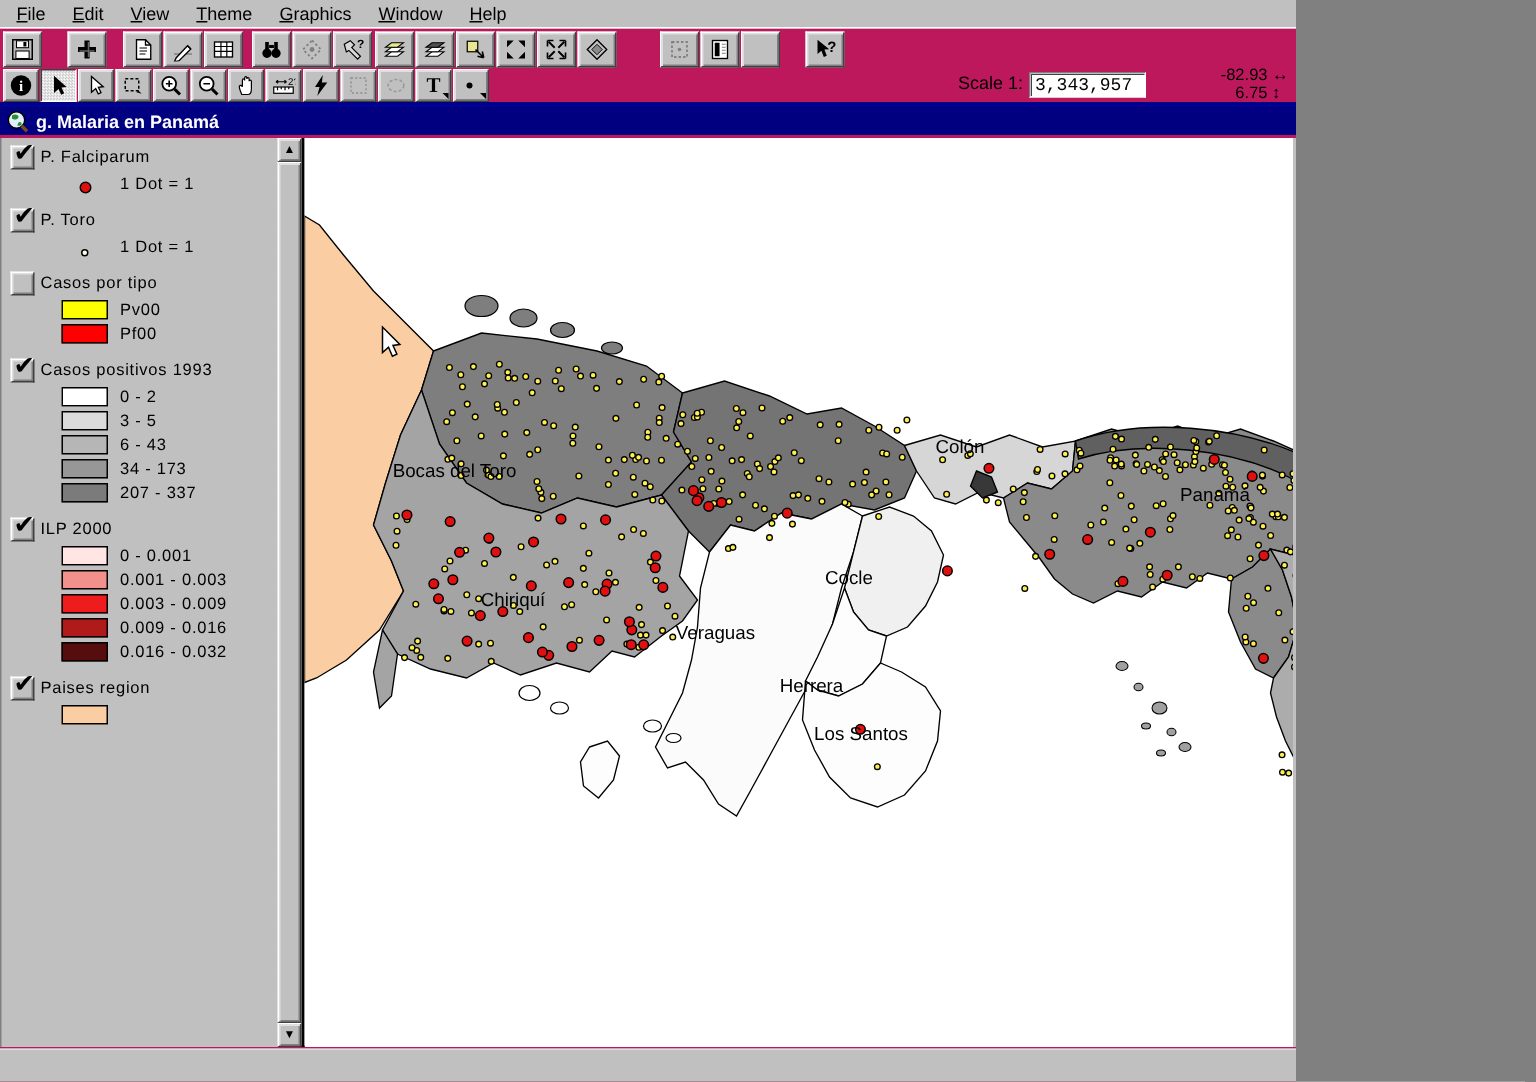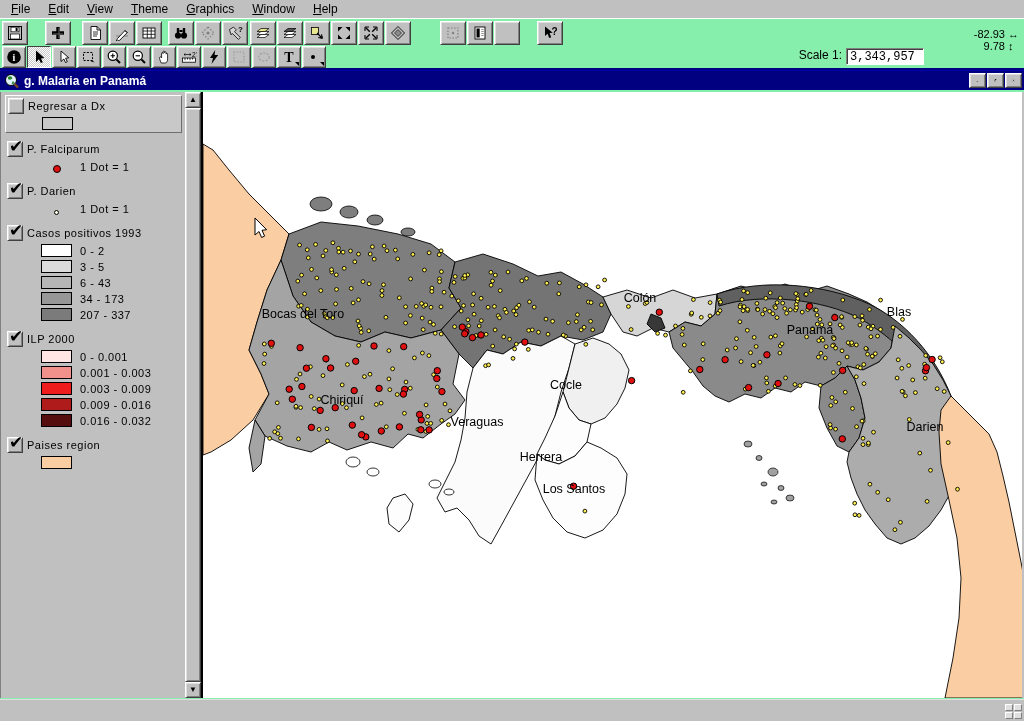--- a/index.html
+++ b/index.html
@@ -1,17 +1,17 @@
 <!DOCTYPE html>
 <html><head>
 <meta charset="utf-8">
 <style>
   html,body{margin:0;padding:0;background:#808080;}
   *{box-sizing:border-box;}
-  .screen{position:relative;width:1024px;height:721px;background:#86efac;overflow:hidden;
+  .screen{position:relative;width:864px;height:721px;background:#be185d;overflow:hidden;
     font-family:"Liberation Sans","DejaVu Sans",sans-serif;font-size:12px;color:#000;}
   
   .menubar{position:absolute;left:0;top:0;width:1024px;height:19px;background:#C0C0C0;
     border-bottom:1px solid #fff;display:flex;align-items:center;padding-left:2px;}
   .menuitem{padding:1px 9px;cursor:default;}
   .menuitem u{text-decoration:underline;}
   
   .toolbar{position:absolute;left:0;width:1024px;display:flex;align-items:center;}
   .tb1{top:19px;height:27px;}
   .tb2{top:46px;height:24px;border-bottom:2px solid #000080;}
@@ -21,21 +21,21 @@
   .tb2 .btn95{height:22px;width:24px;}
   .btn95.pressed{border-color:#404040 #fff #fff #404040;box-shadow:none;
     background-color:#d9d9d9;background-image:repeating-conic-gradient(#fff 0 25%,#c9c9c9 0 50%);background-size:2px 2px;}
   .btn95 svg{display:block;}
   .dd{position:absolute;right:1px;bottom:1px;width:0;height:0;border-left:4px solid transparent;border-top:4px solid #000;}
   
   .scalewrap{position:absolute;right:100px;top:48px;display:flex;align-items:flex-start;}
   .scalelabel{margin-right:4px;}
   .scaleinput{width:78px;height:17px;background:#fff;border:1px solid;border-color:#808080 #fff #fff #808080;
     box-shadow:inset 1px 1px 0 #404040;font-family:Liberation Mono, monospace;font-size:12px;padding:0 3px;}
-  .coords{position:absolute;right:4px;top:28px;text-align:right;font-size:11px;line-height:12px;}
+  .coords{position:absolute;right:4px;top:44px;text-align:right;font-size:11px;line-height:12px;}
   .coords .arr{display:inline-block;width:12px;text-align:left;margin-left:3px;}
   
   .titlebar{position:absolute;left:0;top:70px;width:1024px;height:20px;background:#000080;display:flex;
     align-items:center;color:#fff;font-weight:bold;border-top:1px solid #0000a8;}
   .titleicon{margin:0 5px 0 3px;display:flex;}
   .titlebuttons{margin-left:auto;display:flex;margin-right:2px;}
   .tbtn{width:17px;height:15px;background:#C0C0C0;border:1px solid;border-color:#fff #404040 #404040 #fff;
     box-shadow:inset 1px 1px 0 #dfdfdf,inset -1px -1px 0 #808080;margin-left:1px;
     display:flex;align-items:center;justify-content:center;}
   
@@ -281,21 +281,21 @@
         <span class="dd"></span>
       </button>
     </div>
 
   <div class="scalewrap">
     <span class="scalelabel">Scale 1:</span>
     <input class="scaleinput" type="text" value="3,343,957" style="">
   </div>
   <div class="coords">
     <div><span>-82.93</span><span class="arr">↔</span></div>
-    <div><span>9.78</span><span class="arr">↕</span></div>
+    <div><span>6.75</span><span class="arr">↕</span></div>
   </div>
 
   <div class="titlebar">
     <span class="titleicon">
       <svg width="16" height="16" viewBox="0 0 16 16">
         <circle cx="8" cy="7" r="5.5" fill="#dff0ff" stroke="#000" stroke-width="1"></circle>
         <path d="M5 4 q2 -1.5 4 0 q1 1.5 -1 2.5 q-2 .5 -3 -.5 z" fill="#2e8b2e"></path>
         <path d="M9.5 8.5 q2 -.5 2 1.5 q-1.5 1.5 -3 .5 z" fill="#2e8b2e"></path>
         <path d="M11.5 11 L15 14.5" stroke="#7a4a1e" stroke-width="2.4"></path>
       </svg>
@@ -315,56 +315,60 @@
         </button>
         <button class="tbtn">
           <svg width="13" height="13" viewBox="0 0 13 13">
             <path d="M3 3 L10 10 M10 3 L3 10" stroke="#000" stroke-width="1.6"></path>
           </svg>
         </button>
       </span>
   </div>
 
   <div class="toc" id="toc">
-      <div class="titem active">
+      <div class="titem">
         <div class="trowhead">
-          <span class="cb"></span>
-          <span class="tlabel">Regresar a Dx</span>
-        </div>
-        <div class="trow">
-          <span class="swatch" style="background: transparent;"></span>
-          <span class="rlabel"></span>
+          <span class="cb">
+            <span class="chk">✔</span>
+          </span>
+          <span class="tlabel">P. Falciparum</span>
+        </div>
+        <div class="trow">
+          <span class="symdot">
+            <span style="display:inline-block;width:8px;height:8px;border-radius:50%;background:#E01010;border:1px solid #000;"></span>
+          </span>
+          <span class="rlabel">1 Dot = 1</span>
         </div>
       </div>
       <div class="titem">
         <div class="trowhead">
           <span class="cb">
             <span class="chk">✔</span>
           </span>
-          <span class="tlabel">P. Falciparum</span>
-        </div>
-        <div class="trow">
-          <span class="symdot">
-            <span style="display:inline-block;width:8px;height:8px;border-radius:50%;background:#E01010;border:1px solid #000;"></span>
-          </span>
-          <span class="rlabel">1 Dot = 1</span>
-        </div>
-      </div>
-      <div class="titem">
-        <div class="trowhead">
-          <span class="cb">
-            <span class="chk">✔</span>
-          </span>
-          <span class="tlabel">P. Darien</span>
+          <span class="tlabel">P. Toro</span>
         </div>
         <div class="trow">
           <span class="symdot">
             <span style="display:inline-block;width:5px;height:5px;border-radius:50%;background:#FFFFE8;border:1px solid #000;"></span>
           </span>
           <span class="rlabel">1 Dot = 1</span>
+        </div>
+      </div>
+      <div class="titem">
+        <div class="trowhead">
+          <span class="cb"></span>
+          <span class="tlabel">Casos por tipo</span>
+        </div>
+        <div class="trow">
+          <span class="swatch" style="background: rgb(255, 255, 0);"></span>
+          <span class="rlabel">Pv00</span>
+        </div>
+        <div class="trow">
+          <span class="swatch" style="background: rgb(255, 0, 0);"></span>
+          <span class="rlabel">Pf00</span>
         </div>
       </div>
       <div class="titem">
         <div class="trowhead">
           <span class="cb">
             <span class="chk">✔</span>
           </span>
           <span class="tlabel">Casos positivos 1993</span>
         </div>
         <div class="trow">

